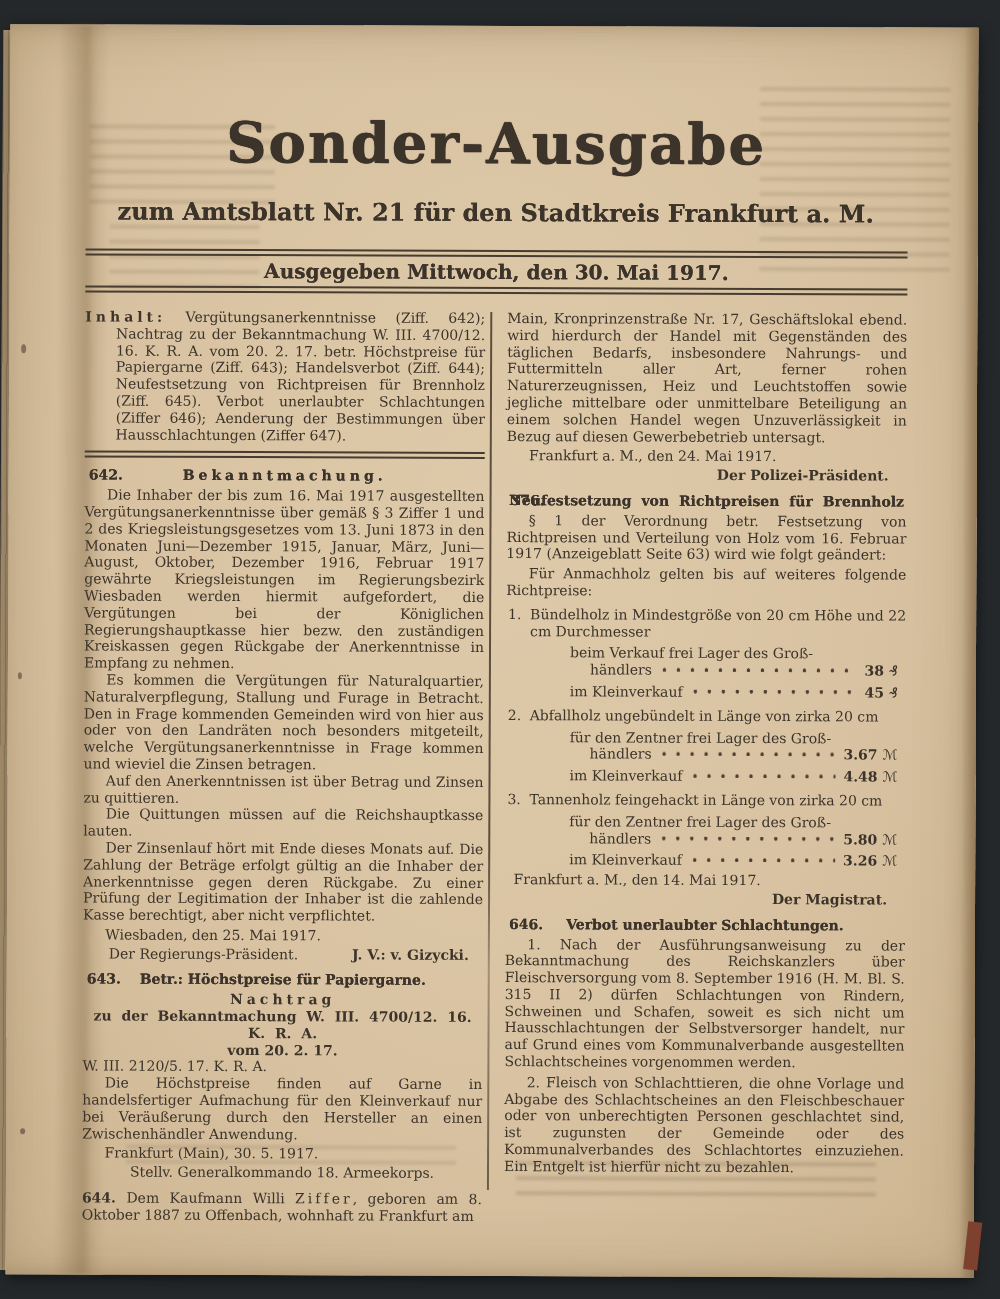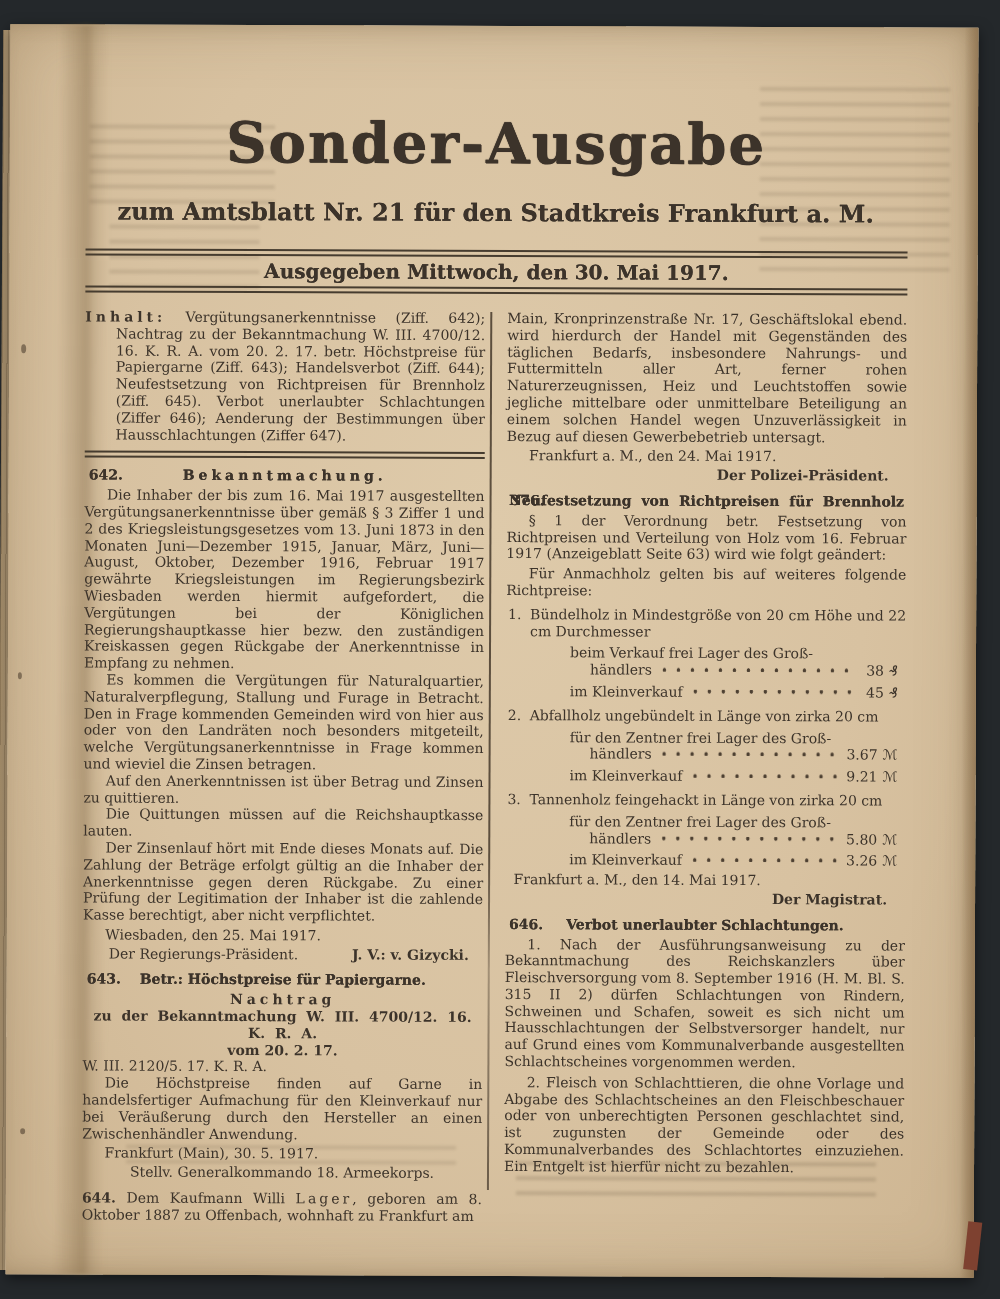--- a/index.html
+++ b/index.html
@@ -85,21 +85,21 @@
   .ref-line{text-align:left;}
   
   .pitem{position:relative;padding-left:24px;margin-top:7px;}
   .pitem .pnum{position:absolute;left:2px;}
   .pblock{padding-left:40px;margin-top:5px;text-align:left;}
   .pl2{padding-left:20px;}
   .price-row{display:flex;align-items:baseline;padding-right:8px;}
   .leader{flex:1;height:.9em;margin:0 8px 0 10px;
     background-image:radial-gradient(circle at 2.5px 60%, rgba(62,50,38,.9) 1.6px, transparent 2.1px);
     background-size:14px 100%;background-repeat:repeat-x;}
-  .price{font-weight:normal;text-align:right;}
+  .price{font-weight:bold;text-align:right;}
   .currency{font-family:"DejaVu Sans","DejaVu Serif",serif;font-style:italic;margin-left:5px;}
 </style>
 </head>
 <body>
 
 <div class="under-pages"></div>
 
 <div class="page">
   <div class="gutter"></div>
   <div class="right-edge"></div>
@@ -150,21 +150,21 @@
         <div class="center bold lsp">Nachtrag</div>
         <div class="center bold spread">zu der Bekanntmachung W. III. 4700/12. 16. K. R. A.</div>
         <div class="center bold">vom 20. 2. 17.</div>
         <p class="ref-line">W. III. 2120/5. 17. K. R. A.</p>
         <p class="ind">Die Höchstpreise finden auf Garne in handelsfertiger Aufmachung für den Kleinverkauf nur bei Veräußerung durch den Hersteller an einen Zwischenhändler Anwendung.</p>
         <p class="place">Frankfurt (Main), 30. 5. 1917.</p>
         <div class="center" style="margin-top:2px;">Stellv. Generalkommando 18. Armeekorps.</div>
       </div>
 
       <div class="sec">
-        <p><span class="bold">644.</span> <span>Dem Kaufmann Willi </span><span class="lsp-name">Lager</span><span>, geboren am 8. Oktober 1887 zu Offenbach, wohnhaft zu Frankfurt am</span></p>
+        <p><span class="bold">644.</span> <span>Dem Kaufmann Willi </span><span class="lsp-name">Ziffer</span><span>, geboren am 8. Oktober 1887 zu Offenbach, wohnhaft zu Frankfurt am</span></p>
       </div>
     </div>
 
     <div class="col">
       <p>Main, Kronprinzenstraße Nr. 17, Geschäftslokal ebend. wird hierdurch der Handel mit Gegenständen des täglichen Bedarfs, insbesondere Nahrungs- und Futtermitteln aller Art, ferner rohen Naturerzeugnissen, Heiz und Leuchtstoffen sowie jegliche mittelbare oder unmittelbare Beteiligung an einem solchen Handel wegen Unzuverlässigkeit in Bezug auf diesen Gewerbebetrieb untersagt.</p>
       <p class="place">Frankfurt a. M., den 24. Mai 1917.</p>
       <p class="sig-right">Der Polizei-Präsident.</p>
 
       <div class="sec">
         <div class="sec-head spread"><span class="sec-num">376.</span><span>Neufestsetzung von Richtpreisen für Brennholz</span></div>
@@ -202,21 +202,21 @@
                 <span>händlers</span>
                 <span class="leader"></span>
                 <span class="price">3.67</span>
                 <span class="currency">ℳ</span>
               </div>
           </div>
           <div class="pblock">
             <div class="price-row">
                 <span>im Kleinverkauf</span>
                 <span class="leader"></span>
-                <span class="price">9.21</span>
+                <span class="price">4.48</span>
                 <span class="currency">ℳ</span>
               </div>
           </div>
         </div>
 
         <div class="pitem">
           <span class="pnum">3.</span>
           <span>Tannenholz feingehackt in Länge von zirka 20 cm</span>
           <div class="pblock">
             <div>für den Zentner frei Lager des Groß-</div>

